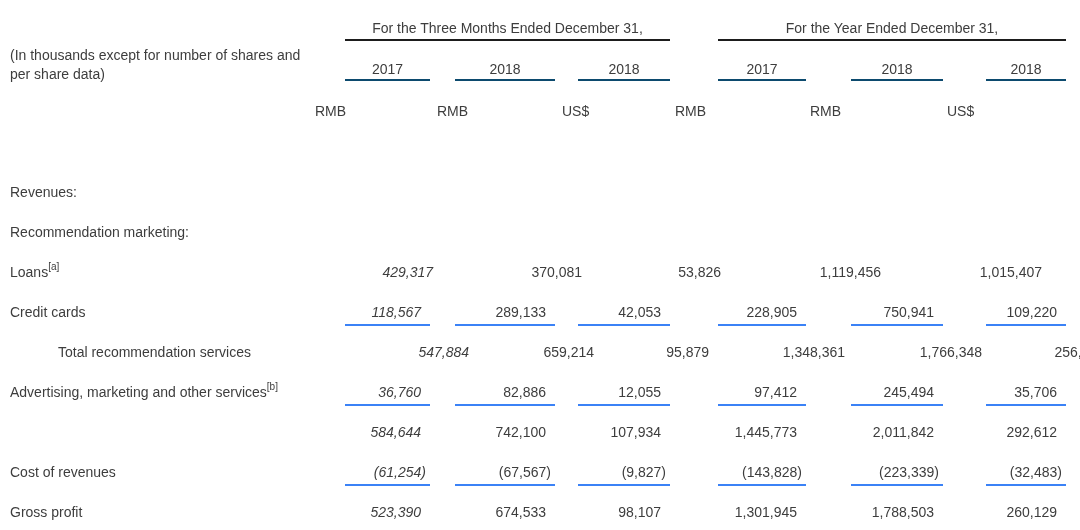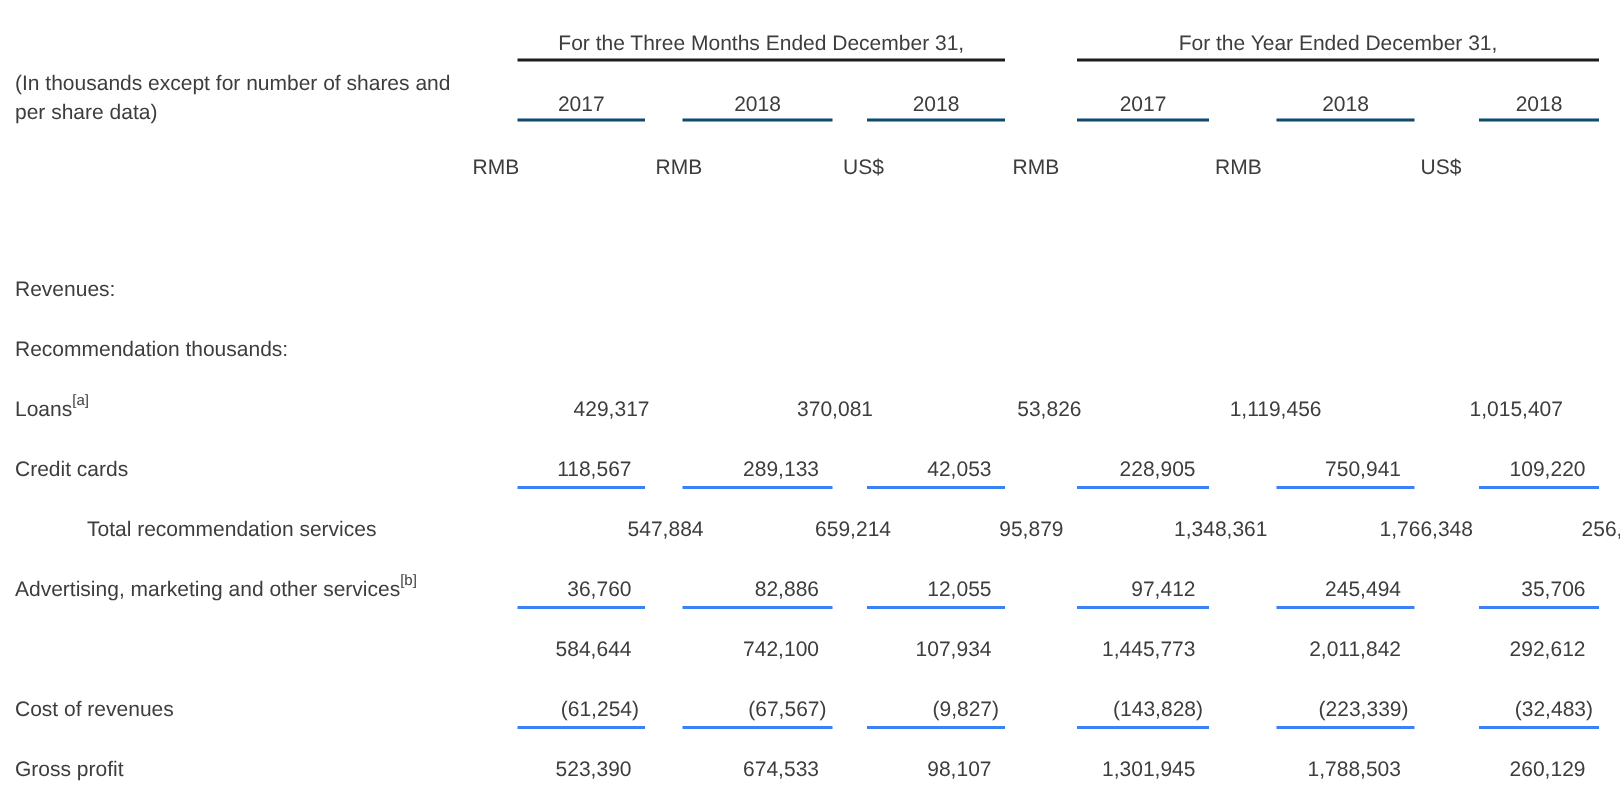--- a/index.html
+++ b/index.html
@@ -64,21 +64,21 @@
     line-height: 0;
     position: relative;
     top: -1px;
   }
   .num {
     text-align: right;
     padding-right: 9px;
     white-space: nowrap;
   }
   .num.paren { padding-right: 4px; }
-  .c1 { grid-column: 2; } .c2 { grid-column: 4; } .c3 { grid-column: 6; }
+  .c1 { grid-column: 2; font-style: italic; } .c2 { grid-column: 4; } .c3 { grid-column: 6; }
   .c4 { grid-column: 8; } .c5 { grid-column: 10; } .c6 { grid-column: 12; }
   .num.u {
     border-bottom: 2px solid #3b82f6;
     padding-bottom: 4px;
   }
 </style>
 </head>
 <body>
 
 <div class="page">
@@ -113,21 +113,21 @@
       <div class="cell label"><span class="lbl-text">Revenues:</span></div>
       <div class="cell num c1"></div>
       <div class="cell num c2"></div>
       <div class="cell num c3"></div>
       <div class="cell num c4"></div>
       <div class="cell num c5"></div>
       <div class="cell num c6"></div>
     </div>
 
     <div class="trow" style="top: 224px;">
-      <div class="cell label"><span class="lbl-text">Recommendation thousands:</span></div>
+      <div class="cell label"><span class="lbl-text">Recommendation marketing:</span></div>
       <div class="cell num c1"></div>
       <div class="cell num c2"></div>
       <div class="cell num c3"></div>
       <div class="cell num c4"></div>
       <div class="cell num c5"></div>
       <div class="cell num c6"></div>
     </div>
 
     <div class="trow" style="top: 264px; gap: 12px;">
       <div class="cell label"><span class="lbl-text">Loans</span><sup class="lbl-sup">[a]</sup></div>

